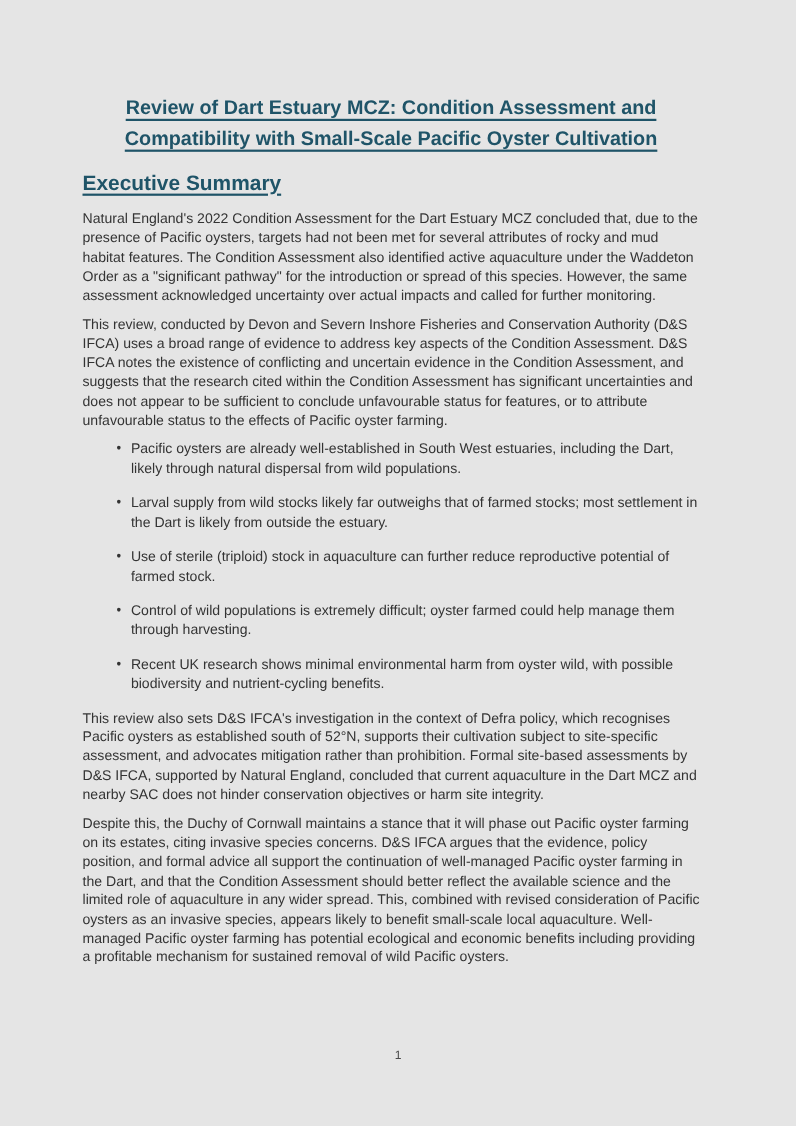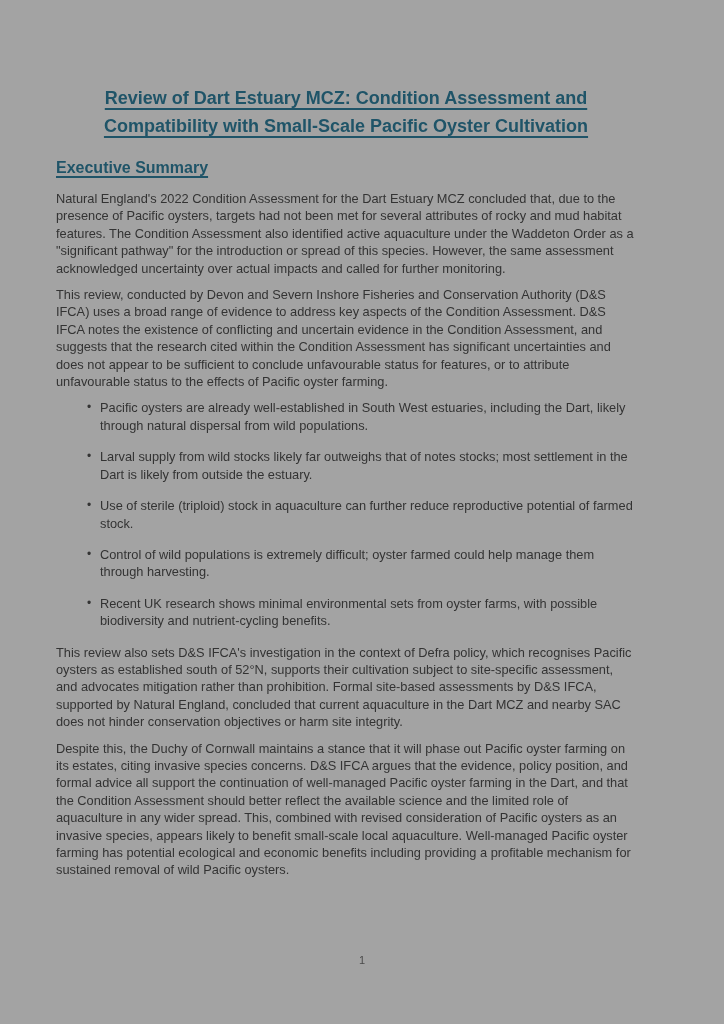--- a/index.html
+++ b/index.html
@@ -9,39 +9,39 @@
     width: 724px;
     height: 1024px;
     background: #ffffff;
     overflow: hidden;
     font-family: "Liberation Sans", "DejaVu Sans", sans-serif;
   }
   .page {
     position: relative;
     width: 724px;
     height: 1024px;
-    background: #a3a3a3;
-    padding: 84px 88px 0 56px;
+    background: #e5e5e5;
+    padding: 84px 88px 0 75px;
   }
   .doc-title {
     margin: 0 auto 13px auto;
     max-width: 560px;
     color: #1F5468;
     font-size: 18px;
     font-weight: bold;
     line-height: 28px;
     text-align: center;
     text-decoration: underline;
     text-underline-offset: 4px;
     text-decoration-thickness: 2px;
   }
   .section-heading {
     margin: 18px 0 12px 0;
     color: #1F5468;
-    font-size: 16px;
+    font-size: 19px;
     font-weight: bold;
     line-height: 20px;
     text-decoration: underline;
     text-underline-offset: 3px;
     text-decoration-thickness: 1.5px;
   }
   .body-text {
     margin: 0 0 9px 0;
     color: #333333;
     font-size: 12.8px;
@@ -93,33 +93,33 @@
   <p class="body-text">This review, conducted by Devon and Severn Inshore Fisheries and Conservation Authority (D&amp;S IFCA) uses a broad range of evidence to address key aspects of the Condition Assessment. D&amp;S IFCA notes the existence of conflicting and uncertain evidence in the Condition Assessment, and suggests that the research cited within the Condition Assessment has significant uncertainties and does not appear to be sufficient to conclude unfavourable status for features, or to attribute unfavourable status to the effects of Pacific oyster farming.</p>
 
 
   <ul class="bullet-list">
     <li>
       <span class="bullet-dot">•</span>
       <span>Pacific oysters are already well-established in South West estuaries, including the Dart, likely through natural dispersal from wild populations.</span>
     </li>
     <li>
       <span class="bullet-dot">•</span>
-      <span>Larval supply from wild stocks likely far outweighs that of notes stocks; most settlement in the Dart is likely from outside the estuary.</span>
+      <span>Larval supply from wild stocks likely far outweighs that of farmed stocks; most settlement in the Dart is likely from outside the estuary.</span>
     </li>
     <li>
       <span class="bullet-dot">•</span>
       <span>Use of sterile (triploid) stock in aquaculture can further reduce reproductive potential of farmed stock.</span>
     </li>
     <li>
       <span class="bullet-dot">•</span>
       <span>Control of wild populations is extremely difficult; oyster farmed could help manage them through harvesting.</span>
     </li>
     <li>
       <span class="bullet-dot">•</span>
-      <span>Recent UK research shows minimal environmental sets from oyster farms, with possible biodiversity and nutrient-cycling benefits.</span>
+      <span>Recent UK research shows minimal environmental harm from oyster wild, with possible biodiversity and nutrient-cycling benefits.</span>
     </li>
   </ul>
 
   <p class="body-text">This review also sets D&amp;S IFCA's investigation in the context of Defra policy, which recognises Pacific oysters as established south of 52°N, supports their cultivation subject to site-specific assessment, and advocates mitigation rather than prohibition. Formal site-based assessments by D&amp;S IFCA, supported by Natural England, concluded that current aquaculture in the Dart MCZ and nearby SAC does not hinder conservation objectives or harm site integrity.</p>
 
   <p class="body-text">Despite this, the Duchy of Cornwall maintains a stance that it will phase out Pacific oyster farming on its estates, citing invasive species concerns. D&amp;S IFCA argues that the evidence, policy position, and formal advice all support the continuation of well-managed Pacific oyster farming in the Dart, and that the Condition Assessment should better reflect the available science and the limited role of aquaculture in any wider spread. This, combined with revised consideration of Pacific oysters as an invasive species, appears likely to benefit small-scale local aquaculture. Well-managed Pacific oyster farming has potential ecological and economic benefits including providing a profitable mechanism for sustained removal of wild Pacific oysters.</p>
 
   <div class="page-number">1</div>
 
 </div>

